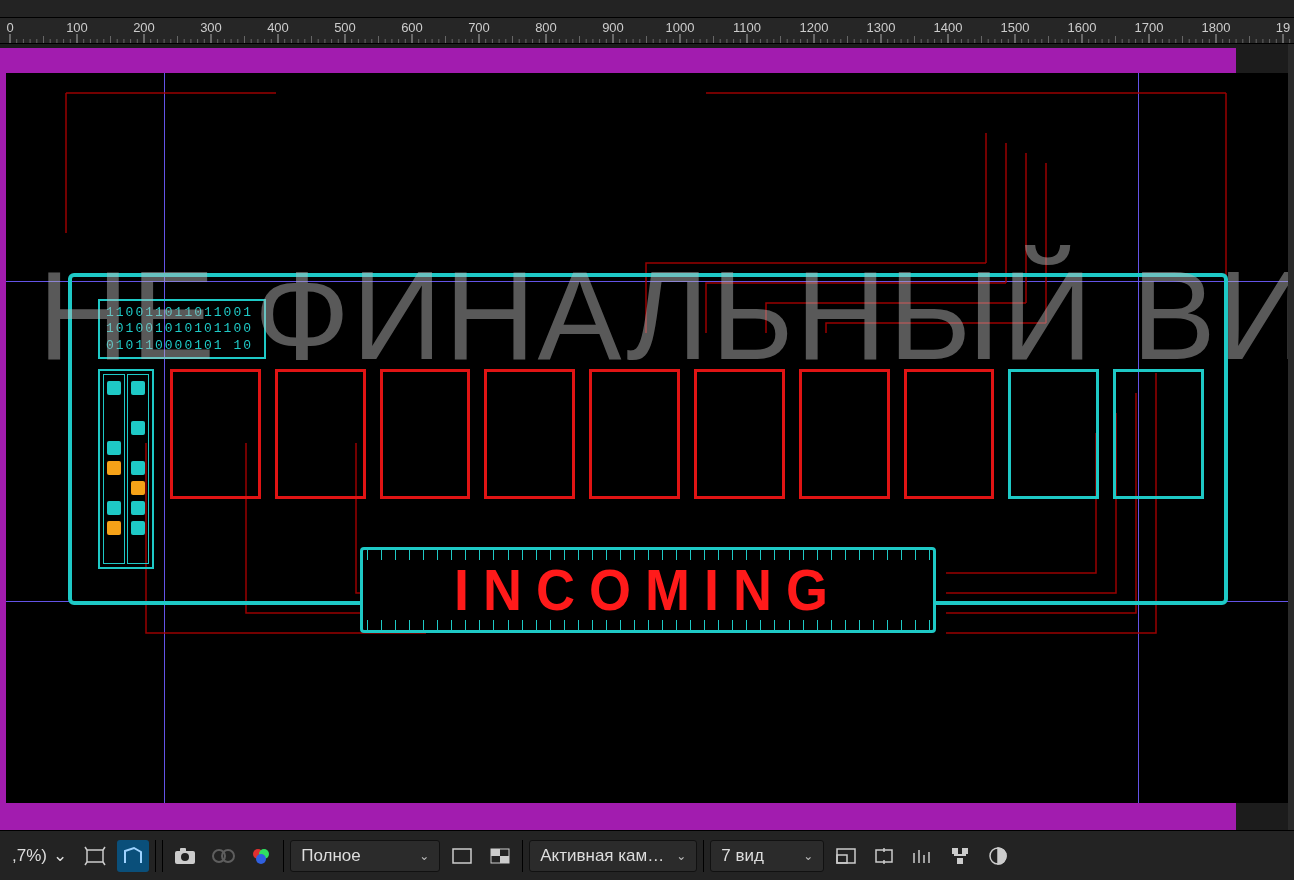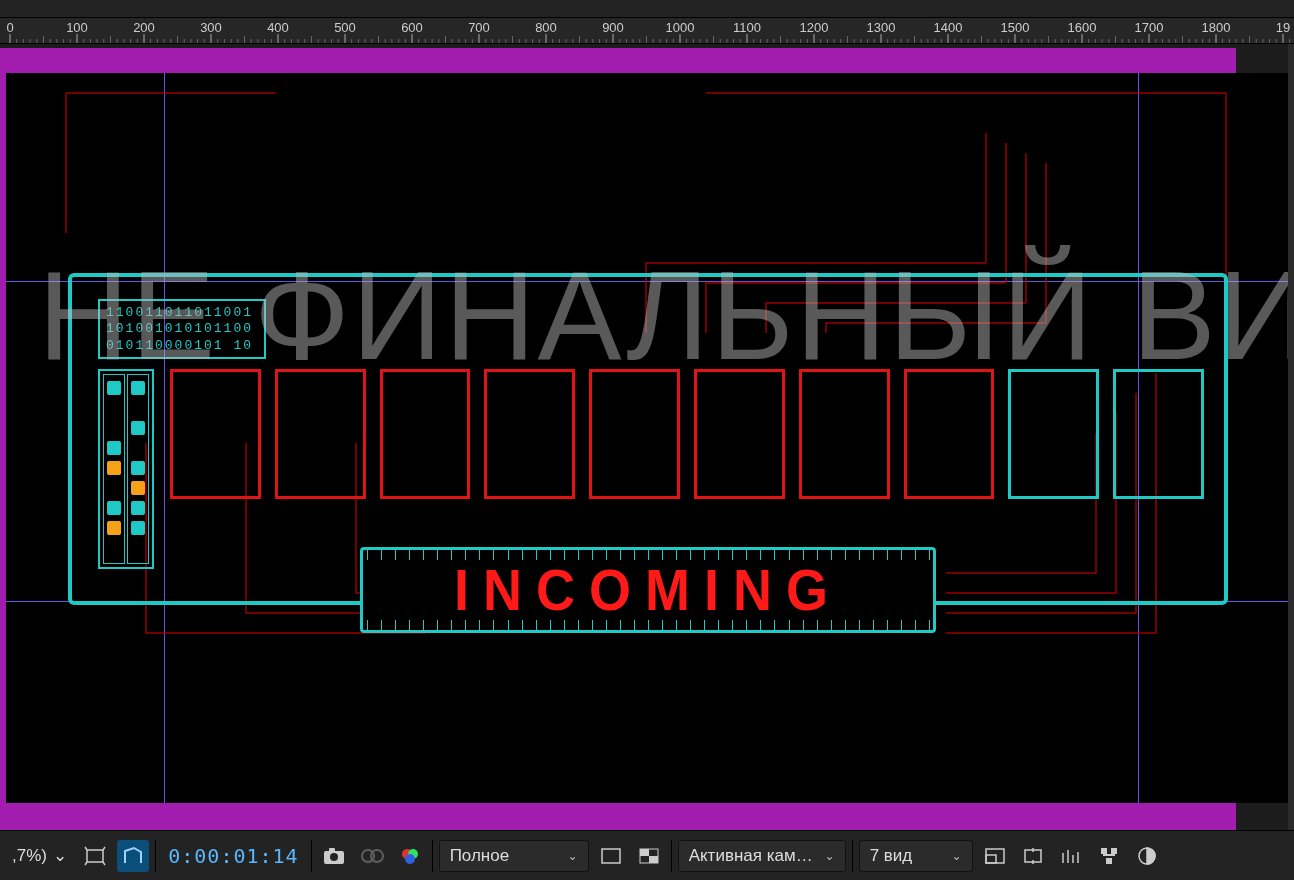--- a/index.html
+++ b/index.html
@@ -565,23 +565,20 @@
   </div>
   <div class="iconbtn active">
     <svg width="22" height="22">
         <g stroke="#9fd3ff" stroke-width="2" fill="none">
           <path d="M3 18 L3 6 L12 3 L19 7 L19 18"></path>
         </g>
       </svg>
   </div>
 
   <div class="sep"></div>
-  <div class="chunk">
-      <span class="timecode">0:00:01:14</span>
-    </div>
   <div class="sep"></div>
 
   <div class="iconbtn">
     <svg width="24" height="20">
         <g fill="#ccc">
           <rect x="2" y="5" width="20" height="13" rx="2"></rect>
           <rect x="7" y="2" width="6" height="4" rx="1"></rect>
           <circle cx="12" cy="11" r="4" fill="#232323"></circle>
         </g>
       </svg>

